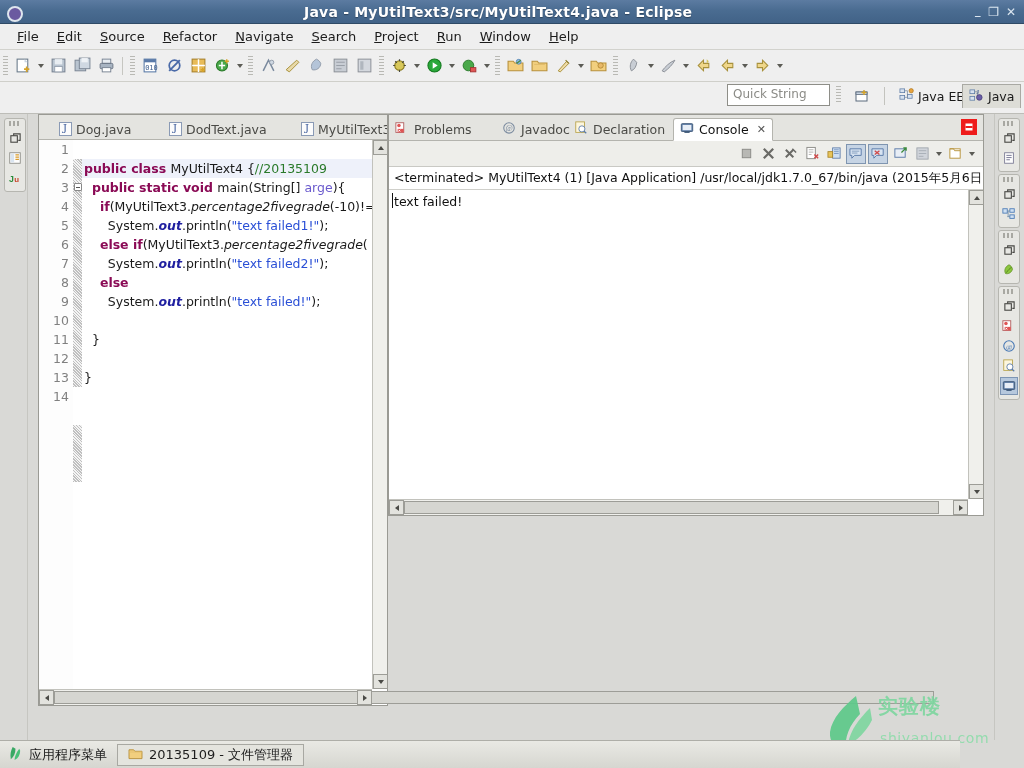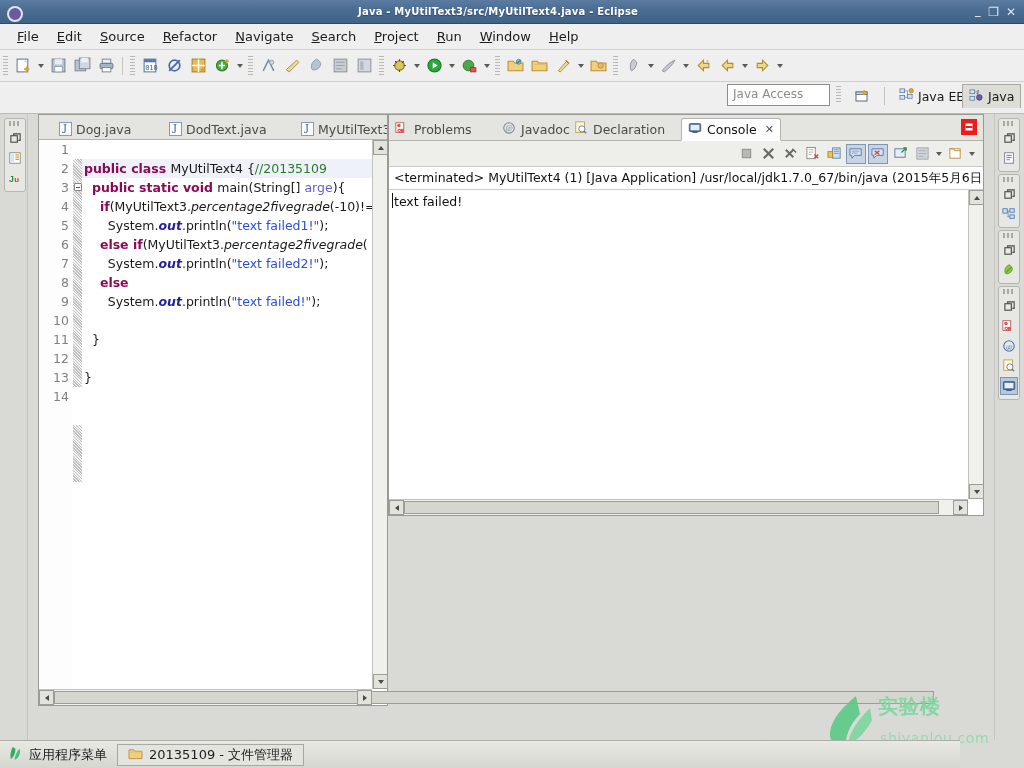--- a/index.html
+++ b/index.html
@@ -25,21 +25,21 @@
     width: 18px; height: 18px; margin-left: 4px; flex: 0 0 auto;
     position: relative;
   }
   .tb-appicon::before {
     content: ""; position: absolute; left: 3px; top: 3px;
     width: 12px; height: 12px; border-radius: 50%;
     border: 2px solid #dfe6ee; background: #6b5aa0;
   }
   .tb-title {
     flex: 1 1 auto; text-align: center; color: #ffffff;
-    font-size: 10px; font-weight: bold; letter-spacing: .2px;
+    font-size: 14px; font-weight: bold; letter-spacing: .2px;
     text-shadow: 0 1px 1px rgba(0,0,0,.35);
     white-space: nowrap; overflow: hidden;
   }
   .tb-ctrls { display: flex; align-items: center; gap: 7px; margin-right: 8px; }
   .tb-btn { color: #dbe6f0; font-size: 12px; line-height: 1; cursor: default; }
   .tb-btn.min { font-size: 14px; position: relative; top: 3px; }
 
   
   .menubar {
     position: absolute; left: 0; top: 24px; width: 1024px; height: 26px;
@@ -497,21 +497,21 @@
       <div class="tarrow"></div>
       <div class="tbtn">
         <svg width="17" height="17" viewBox="0 0 16 16">
           <path d="M8 3 L13 8 L8 13 V10 H3 V6 H8 Z" fill="#f0d78a" stroke="#a8913c" stroke-width="1"></path>
         </svg>
       </div>
       <div class="tarrow"></div>
     </div>
 
   <div class="qarow"></div>
-  <div class="qa-input">Java Access</div>
+  <div class="qa-input">Quick String</div>
   <div class="qa-grip"></div>
   <div class="persp-open">
     <svg width="16" height="16" viewBox="0 0 16 16">
       <rect x="2" y="4" width="11" height="9" fill="#fff" stroke="#5b6a7d" stroke-width="1"></rect>
       <rect x="2" y="4" width="11" height="2.5" fill="#c9d4e2" stroke="#5b6a7d" stroke-width=".8"></rect>
       <path d="M10 2 v5 M7.5 4.5 h5" stroke="#d6a328" stroke-width="1.4"></path>
     </svg>
   </div>
   <div class="persp-sep"></div>
   <div class="persp-tab jee">
@@ -659,21 +659,21 @@
             <span>Javadoc</span>
           </div>
           <div class="cvtab" style="left: 185px;">
             <span><svg width="14" height="14" viewBox="0 0 16 16">
                 <rect x="2" y="1" width="10" height="12" fill="#fdf6dd" stroke="#b8a34a" stroke-width="1"></rect>
                 <circle cx="9" cy="9" r="3.5" fill="#fff" stroke="#5a7aa8" stroke-width="1"></circle>
                 <path d="M11.5 11.5 L14 14" stroke="#5a7aa8" stroke-width="1.4"></path>
               </svg></span>
             <span>Declaration</span>
           </div>
-          <div class="cvtab active" style="left: 292px;">
+          <div class="cvtab active" style="left: 284px;">
             <span><svg width="14" height="14" viewBox="0 0 16 16">
                 <rect x="1.5" y="3" width="13" height="9" rx="1" fill="#5f7ea8" stroke="#3a5575" stroke-width="1"></rect>
                 <rect x="3" y="4.5" width="10" height="6" fill="#e8eef6"></rect>
                 <rect x="5" y="12" width="6" height="1.6" fill="#3a5575"></rect>
               </svg></span>
             <span>Console</span>
             <span class="cvclose">✕</span>
           </div>
         </div>
       <div class="cvtoolbar" id="cvtoolbar">

